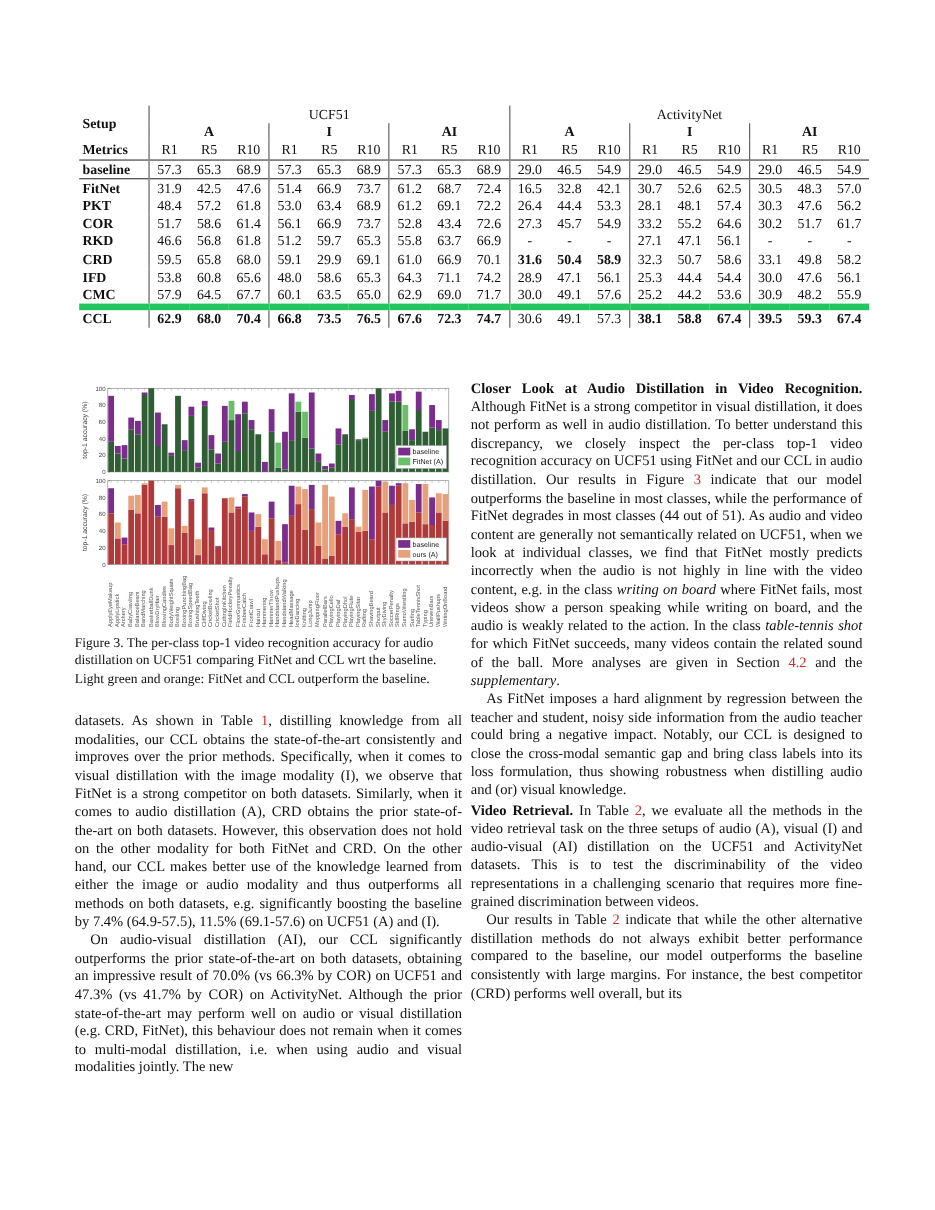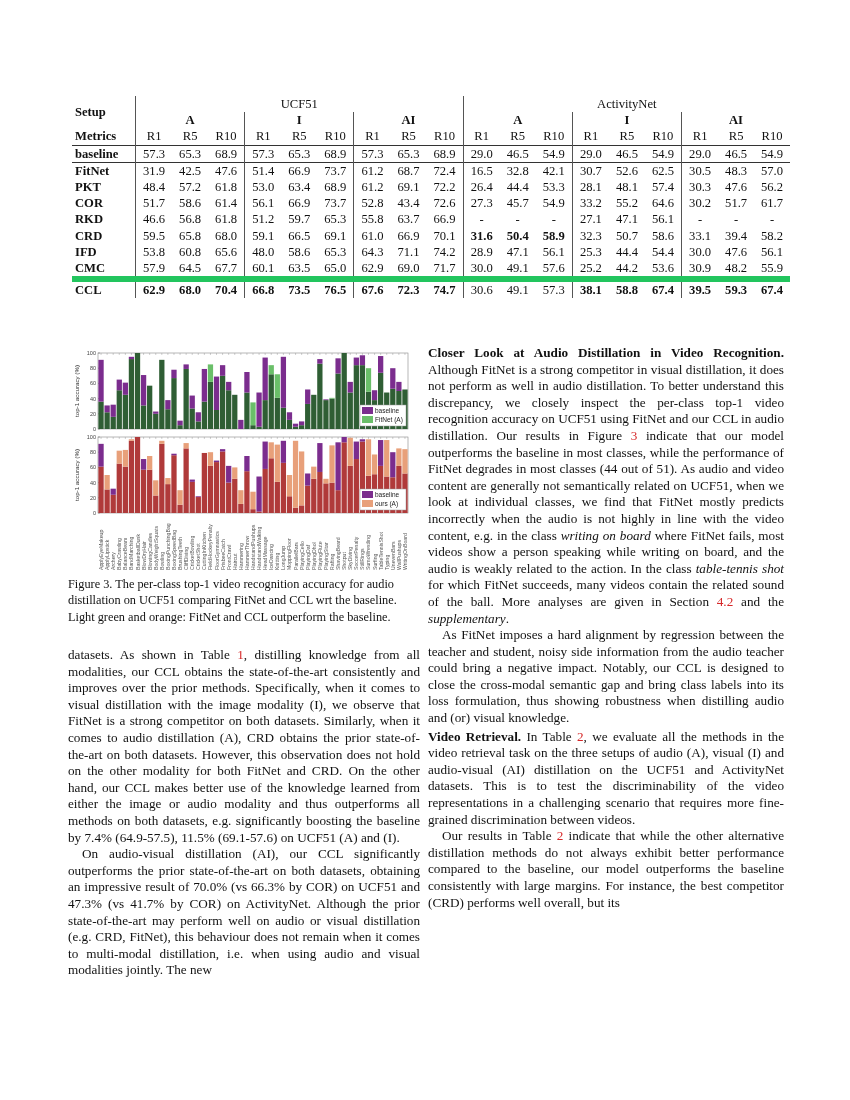--- a/index.html
+++ b/index.html
@@ -164,33 +164,33 @@
         <td class="vl">-</td>
         <td>-</td>
         <td>-</td>
       </tr>
       <tr>
         <td class="lab">CRD</td>
         <td class="vl">59.5</td>
         <td>65.8</td>
         <td>68.0</td>
         <td class="vl">59.1</td>
-        <td>66.5</td>
+        <td>29.9</td>
         <td>69.1</td>
         <td class="vl">61.0</td>
         <td>66.9</td>
         <td>70.1</td>
         <td class="vl b">31.6</td>
         <td class=" b">50.4</td>
         <td class=" b">58.9</td>
         <td class="vl">32.3</td>
         <td>50.7</td>
         <td>58.6</td>
         <td class="vl">33.1</td>
-        <td>39.4</td>
+        <td>49.8</td>
         <td>58.2</td>
       </tr>
       <tr>
         <td class="lab">IFD</td>
         <td class="vl">53.8</td>
         <td>60.8</td>
         <td>65.6</td>
         <td class="vl">48.0</td>
         <td>58.6</td>
         <td>65.3</td>

